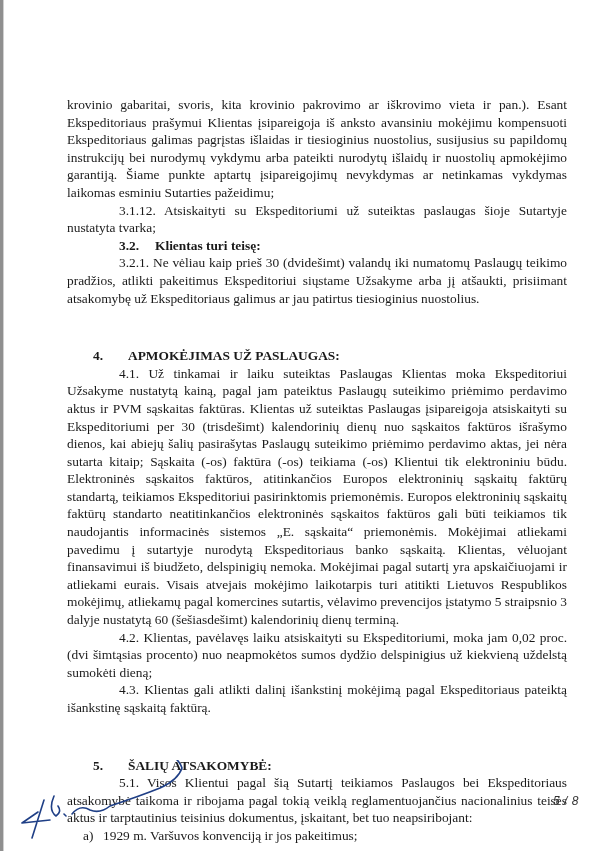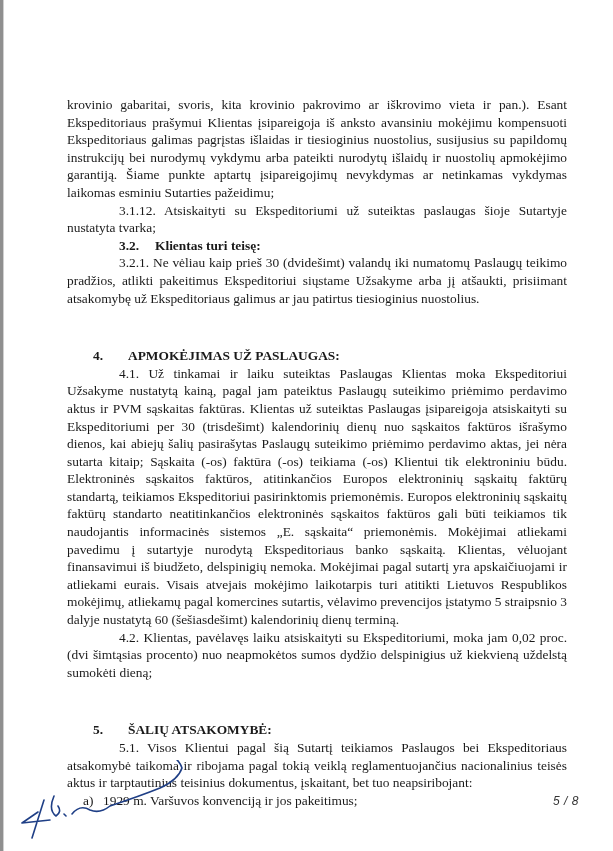--- a/index.html
+++ b/index.html
@@ -36,20 +36,21 @@
     <span class="num">3.2.</span><span>Klientas turi teisę:</span>
   </div>
   <p class="ind1">3.2.1. Ne vėliau kaip prieš 30 (dvidešimt)  valandų iki numatomų Paslaugų teikimo pradžios, atlikti pakeitimus Ekspeditoriui siųstame Užsakyme arba jį atšaukti, prisiimant atsakomybę už Ekspeditoriaus galimus ar jau patirtus tiesioginius nuostolius.</p>
 
   <div class="gap2"></div>
   <div class="heading">
     <span class="num">4.</span><span>APMOKĖJIMAS UŽ PASLAUGAS:</span>
   </div>
   <p class="ind1">4.1.   Už tinkamai ir laiku suteiktas Paslaugas Klientas moka Ekspeditoriui Užsakyme nustatytą kainą, pagal jam pateiktus Paslaugų suteikimo priėmimo perdavimo aktus ir PVM sąskaitas faktūras. Klientas už suteiktas Paslaugas įsipareigoja atsiskaityti su Ekspeditoriumi per 30 (trisdešimt) kalendorinių dienų nuo sąskaitos faktūros išrašymo dienos, kai abiejų šalių pasirašytas Paslaugų suteikimo priėmimo perdavimo aktas, jei nėra sutarta kitaip; Sąskaita (-os) faktūra (-os) teikiama (-os) Klientui tik elektroniniu būdu. Elektroninės sąskaitos faktūros, atitinkančios Europos elektroninių sąskaitų faktūrų standartą, teikiamos Ekspeditoriui pasirinktomis priemonėmis. Europos elektroninių sąskaitų faktūrų standarto neatitinkančios elektroninės sąskaitos faktūros gali būti teikiamos tik naudojantis informacinės sistemos „E. sąskaita“ priemonėmis. Mokėjimai atliekami pavedimu į sutartyje nurodytą Ekspeditoriaus banko sąskaitą. Klientas, vėluojant finansavimui iš biudžeto, delspinigių nemoka. Mokėjimai pagal sutartį yra apskaičiuojami ir atliekami eurais. Visais atvejais mokėjimo laikotarpis turi atitikti Lietuvos Respublikos mokėjimų, atliekamų pagal komercines sutartis, vėlavimo prevencijos įstatymo 5 straipsnio 3 dalyje nustatytą 60 (šešiasdešimt) kalendorinių dienų terminą.</p>
   <p class="ind1">4.2.   Klientas, pavėlavęs laiku atsiskaityti su Ekspeditoriumi, moka jam 0,02 proc. (dvi šimtąsias procento) nuo neapmokėtos sumos dydžio delspinigius už kiekvieną uždelstą sumokėti dieną;</p>
+  <p class="ind1">4.3.   Klientas gali atlikti dalinį išankstinį mokėjimą pagal Ekspeditoriaus pateiktą išankstinę sąskaitą faktūrą.</p>
 
   <div class="gap2"></div>
   <div class="heading">
     <span class="num">5.</span><span>ŠALIŲ ATSAKOMYBĖ:</span>
   </div>
   <p class="ind1">5.1.   Visos Klientui pagal šią Sutartį teikiamos Paslaugos bei Ekspeditoriaus atsakomybė taikoma ir ribojama pagal tokią veiklą reglamentuojančius nacionalinius teisės aktus ir tarptautinius teisinius dokumentus, įskaitant, bet tuo neapsiribojant:</p>
   <ul class="list">
     <li><span class="lbl">a)</span><span>1929 m. Varšuvos konvenciją ir jos pakeitimus;</span></li>
 
   </ul>

